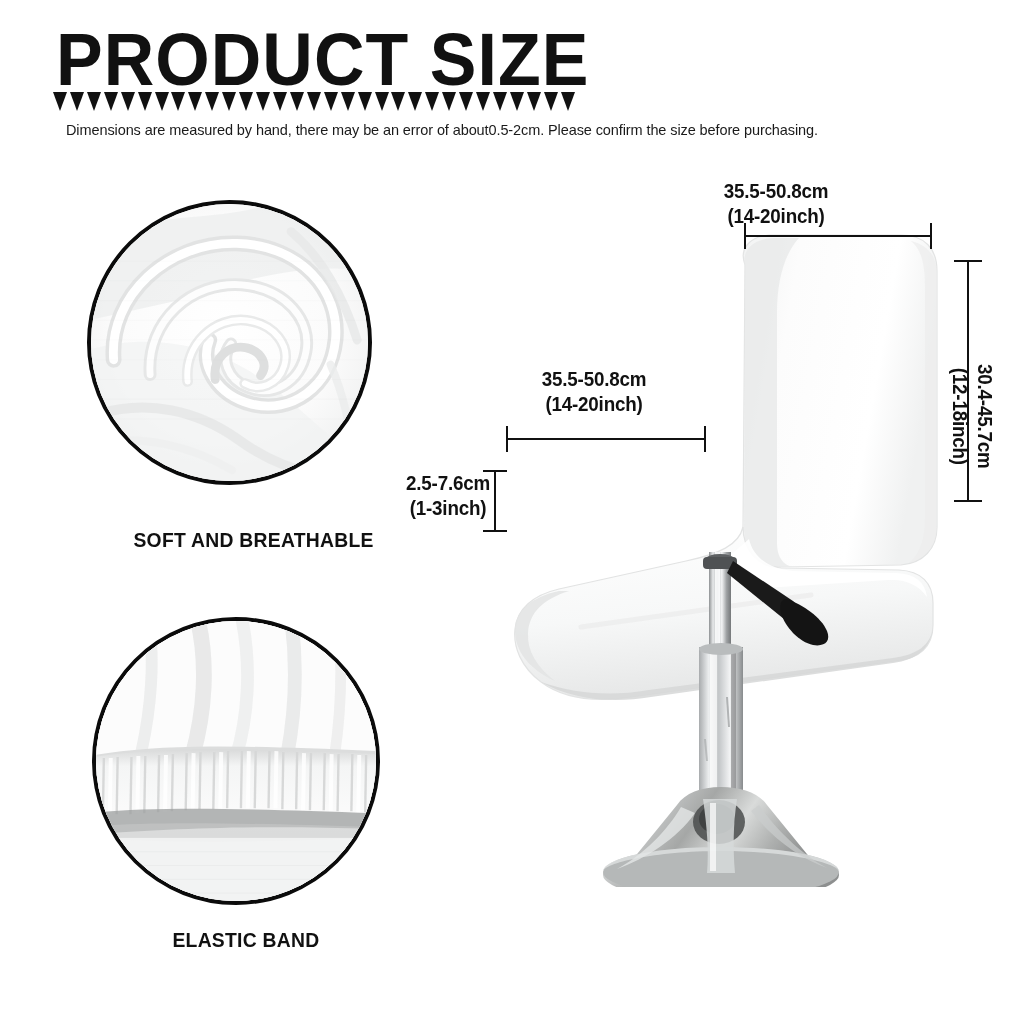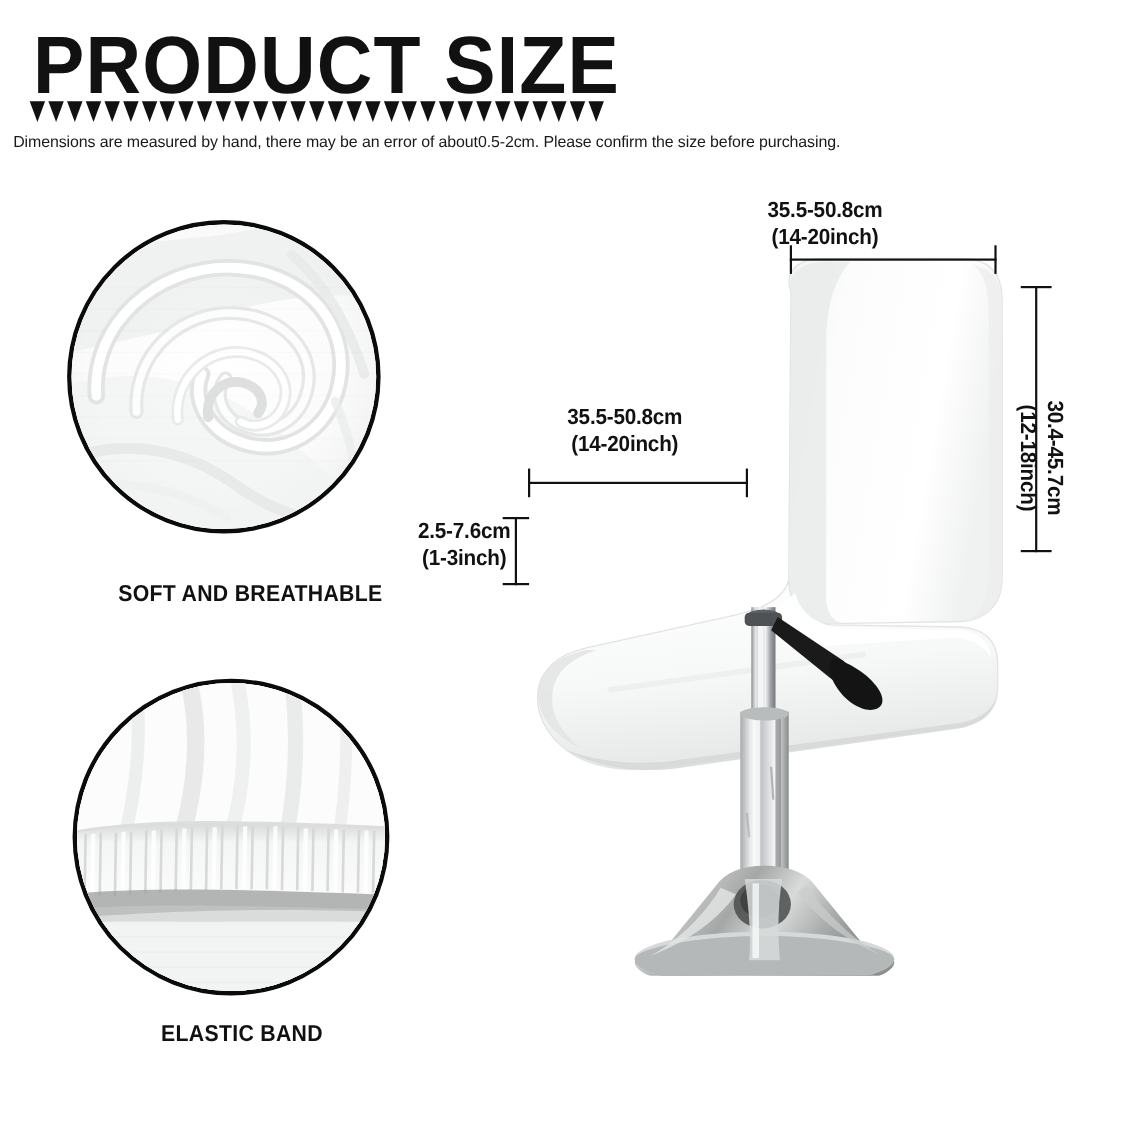--- a/index.html
+++ b/index.html
@@ -3,21 +3,21 @@
 <meta charset="utf-8">
 <style>
   html,body{margin:0;padding:0;}
   body{
     width:1024px;height:1024px;
     background:#ffffff;
     font-family:"Liberation Sans", sans-serif;
     overflow:hidden;
     position:relative;
   }
-  .page{position:absolute;inset:0;}
+  .page{position:absolute;inset:0;margin-left:26px;}
 
   
   .title{
     position:absolute;left:30px;top:22px;
     font-family:"Liberation Sans", sans-serif;
     font-weight:bold;
     font-size:66px;
     line-height:66px;
     letter-spacing:1px;
     color:#111111;
@@ -31,21 +31,21 @@
     display:flex;justify-content:space-between;align-items:flex-start;
   }
   .triangles i{
     display:block;
     width:0;height:0;
     border-left:7px solid transparent;
     border-right:7px solid transparent;
     border-top:19px solid #111111;
   }
   .subtitle{
-    position:absolute;left:12px;top:122px;
+    position:absolute;left:40px;top:122px;
     font-size:14.5px;
     color:#1a1a1a;
     letter-spacing:-0.1px;
     white-space:nowrap;
   }
 
   
   .circle{
     position:absolute;
     border-radius:50%;

